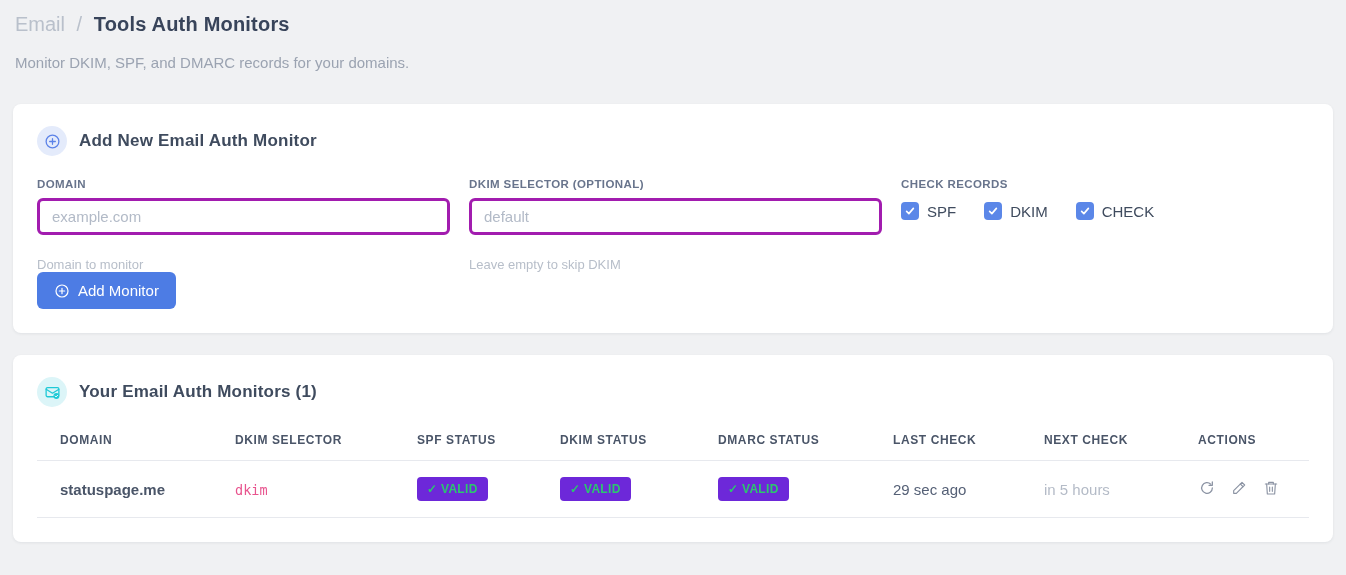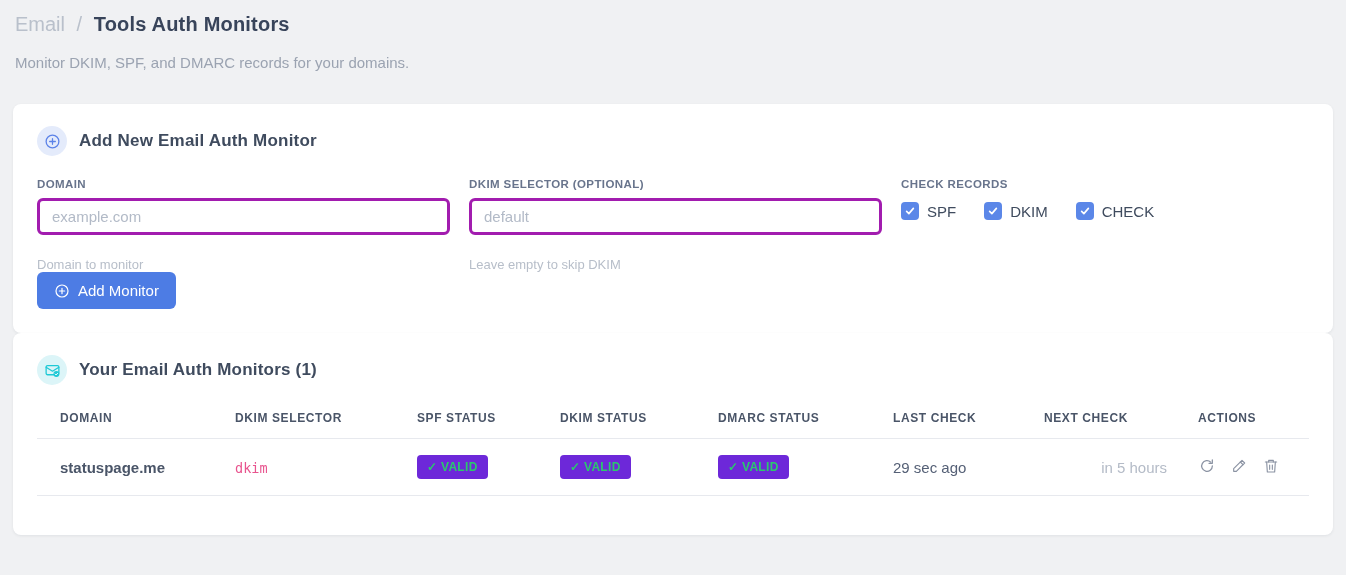--- a/index.html
+++ b/index.html
@@ -21,21 +21,21 @@
   .page-subtitle { margin-top: 16px; font-size: 15px; color: #9ba3b1; }
 
   
   .card {
     background: #ffffff;
     border-radius: 8px;
     box-shadow: 0 1px 3px rgba(40,50,70,0.08);
     padding: 22px 24px 24px 24px;
   }
   .card-add { margin-top: 33px; }
-  .card-monitors { padding-bottom: 39px; }
+  .card-monitors { margin-top: 22px; padding-bottom: 24px; }
 
   .card-head { display: flex; align-items: center; gap: 12px; }
   .icon-circle {
     width: 30px; height: 30px; border-radius: 50%;
     display: flex; align-items: center; justify-content: center;
     flex: 0 0 30px;
   }
   .icon-circle.blue { background: #e4ebfb; }
   .icon-circle.cyan { background: #dcf5f8; }
   .card-title { font-size: 17px; font-weight: 700; color: #3f4b5e; letter-spacing: 0.2px; }
@@ -95,21 +95,21 @@
     font-size: 13.5px; color: #e8548e;
   }
   .badge-valid {
     display: inline-block;
     background: #6d28d9; color: #2bc76e;
     font-size: 12px; font-weight: 600;
     padding: 5px 10px; border-radius: 4px;
     letter-spacing: 0.3px; white-space: nowrap;
   }
   .cell-last { color: #556076; }
-  .cell-next { color: #b4bbc7; text-align: right; }
+  .cell-next { color: #b4bbc7; }
   .actions-cell { white-space: nowrap; }
   .action-btn {
     display: inline-flex; align-items: center; justify-content: center;
     width: 18px; height: 18px; margin-right: 10px;
     color: #8b93a3; cursor: pointer; background: none; border: none; padding: 0;
   }
   .action-btn svg { display: block; }
 </style>
 </head>
 <body>

